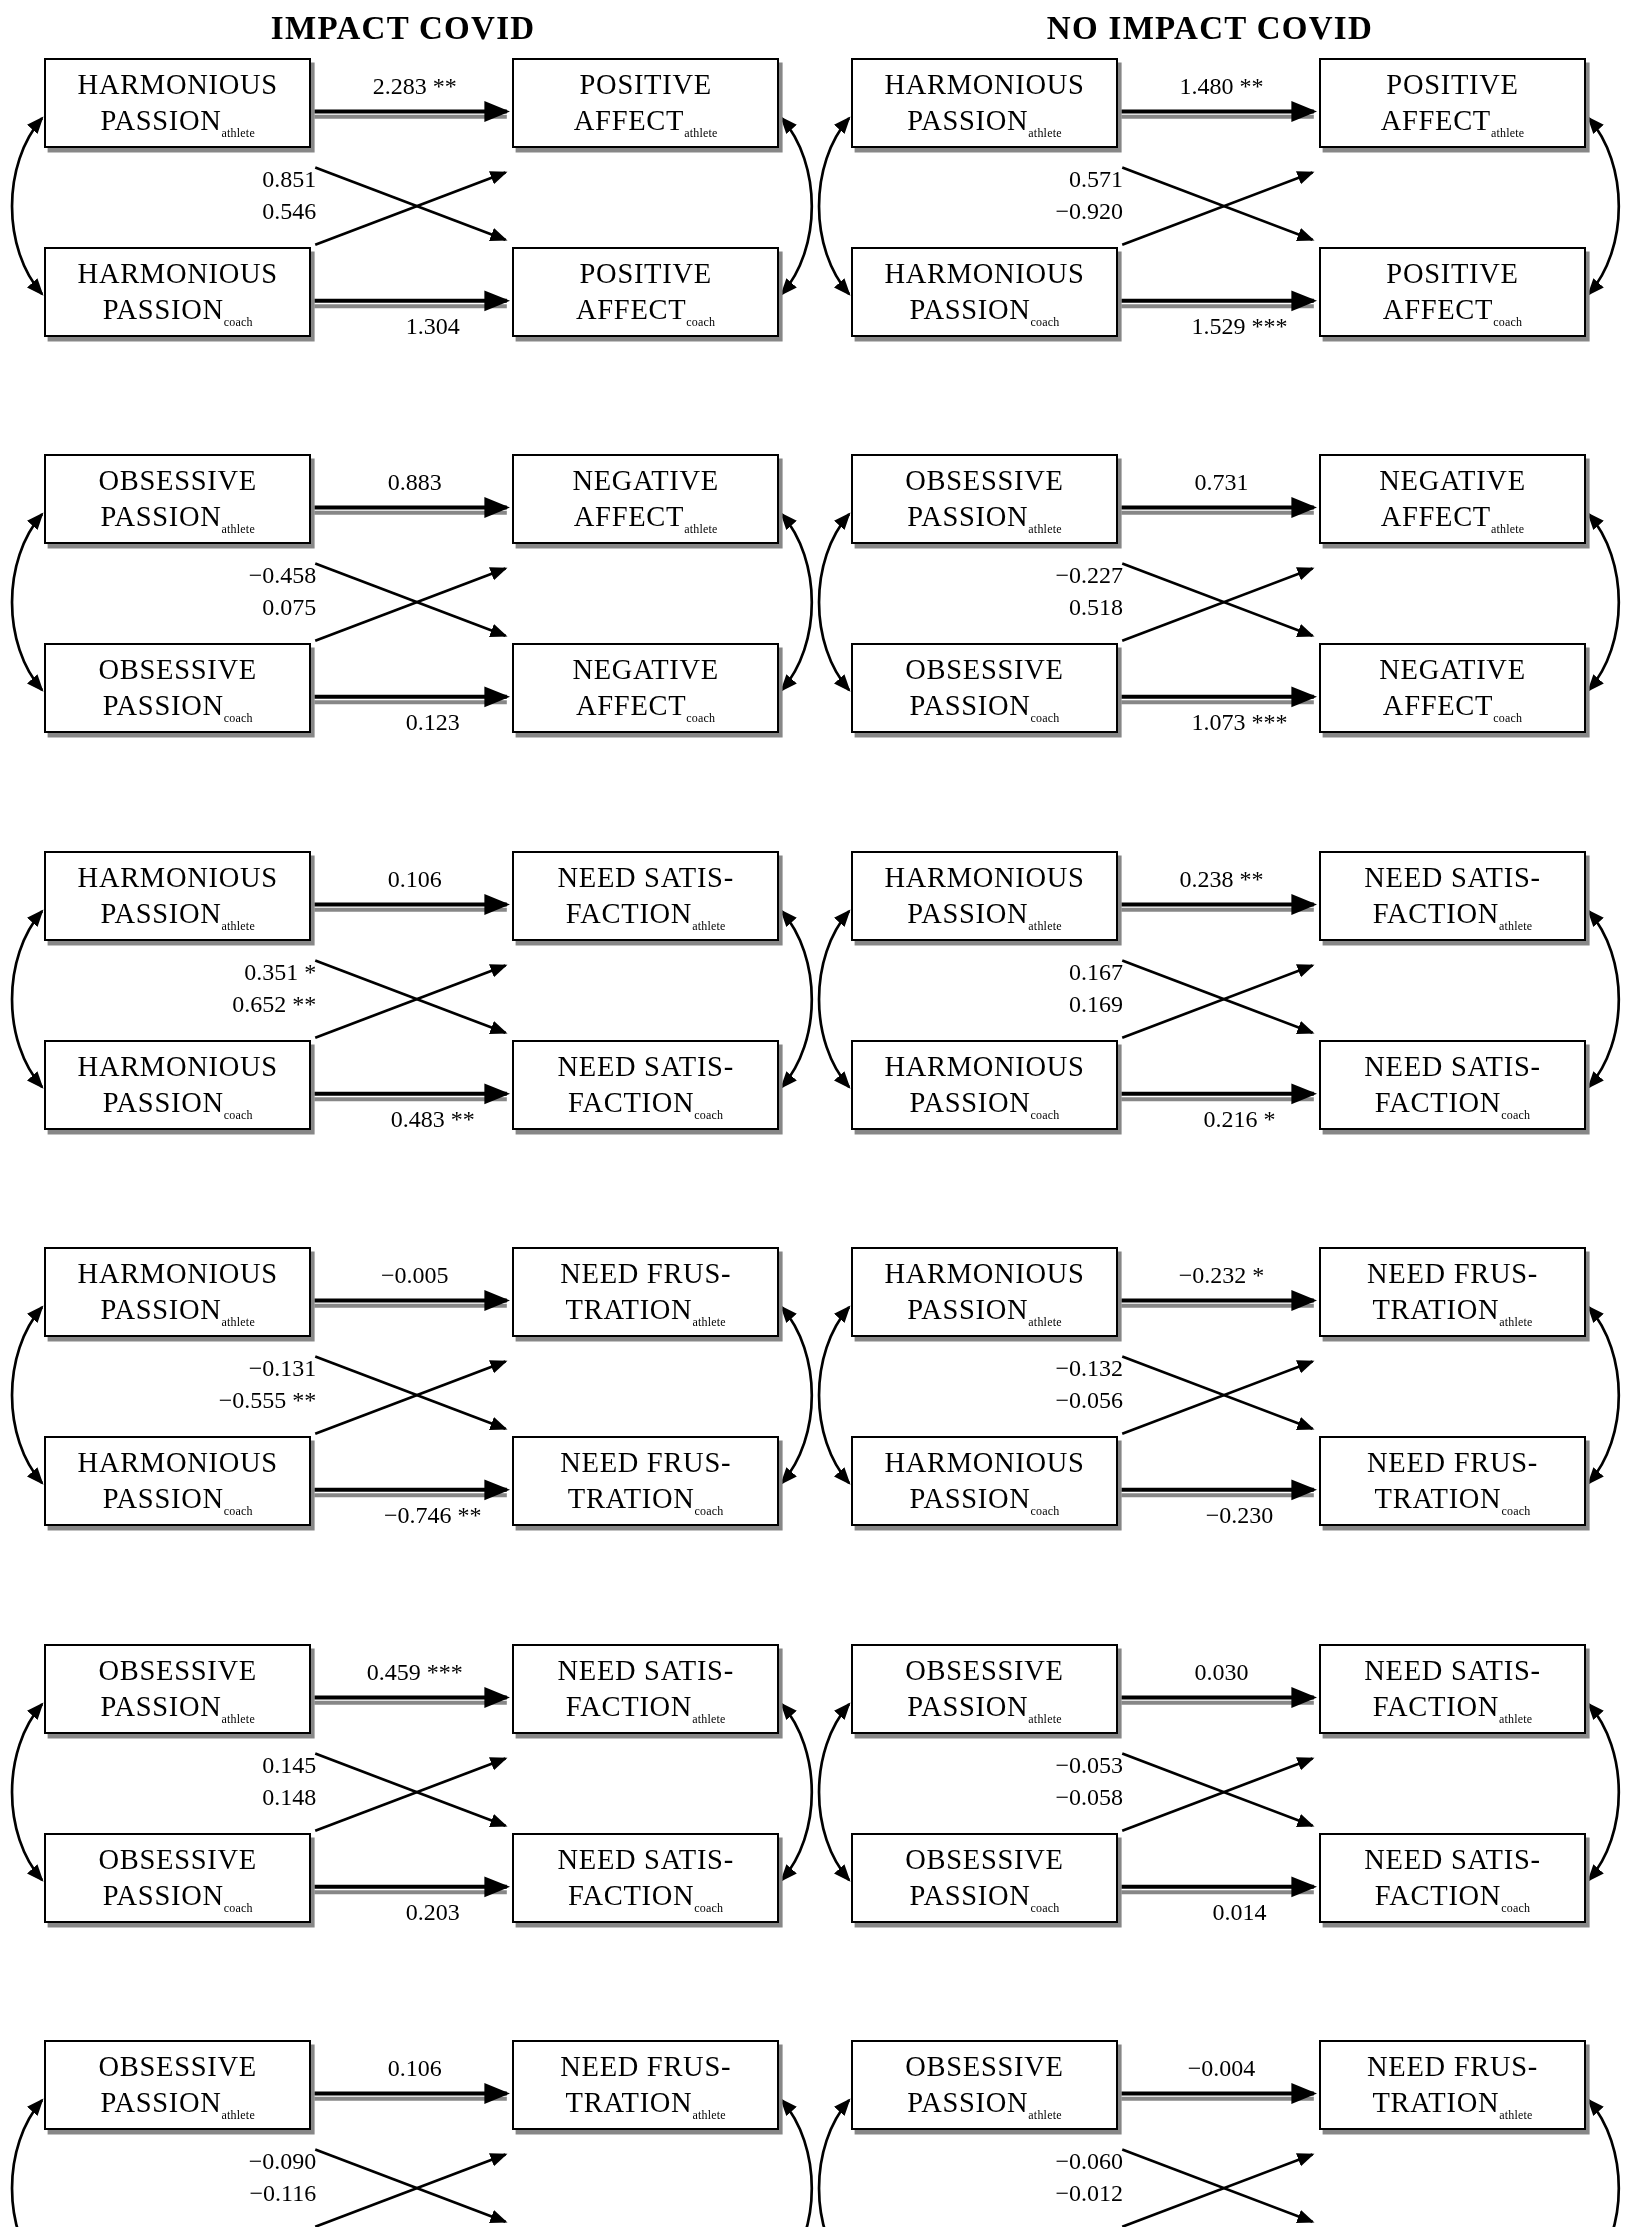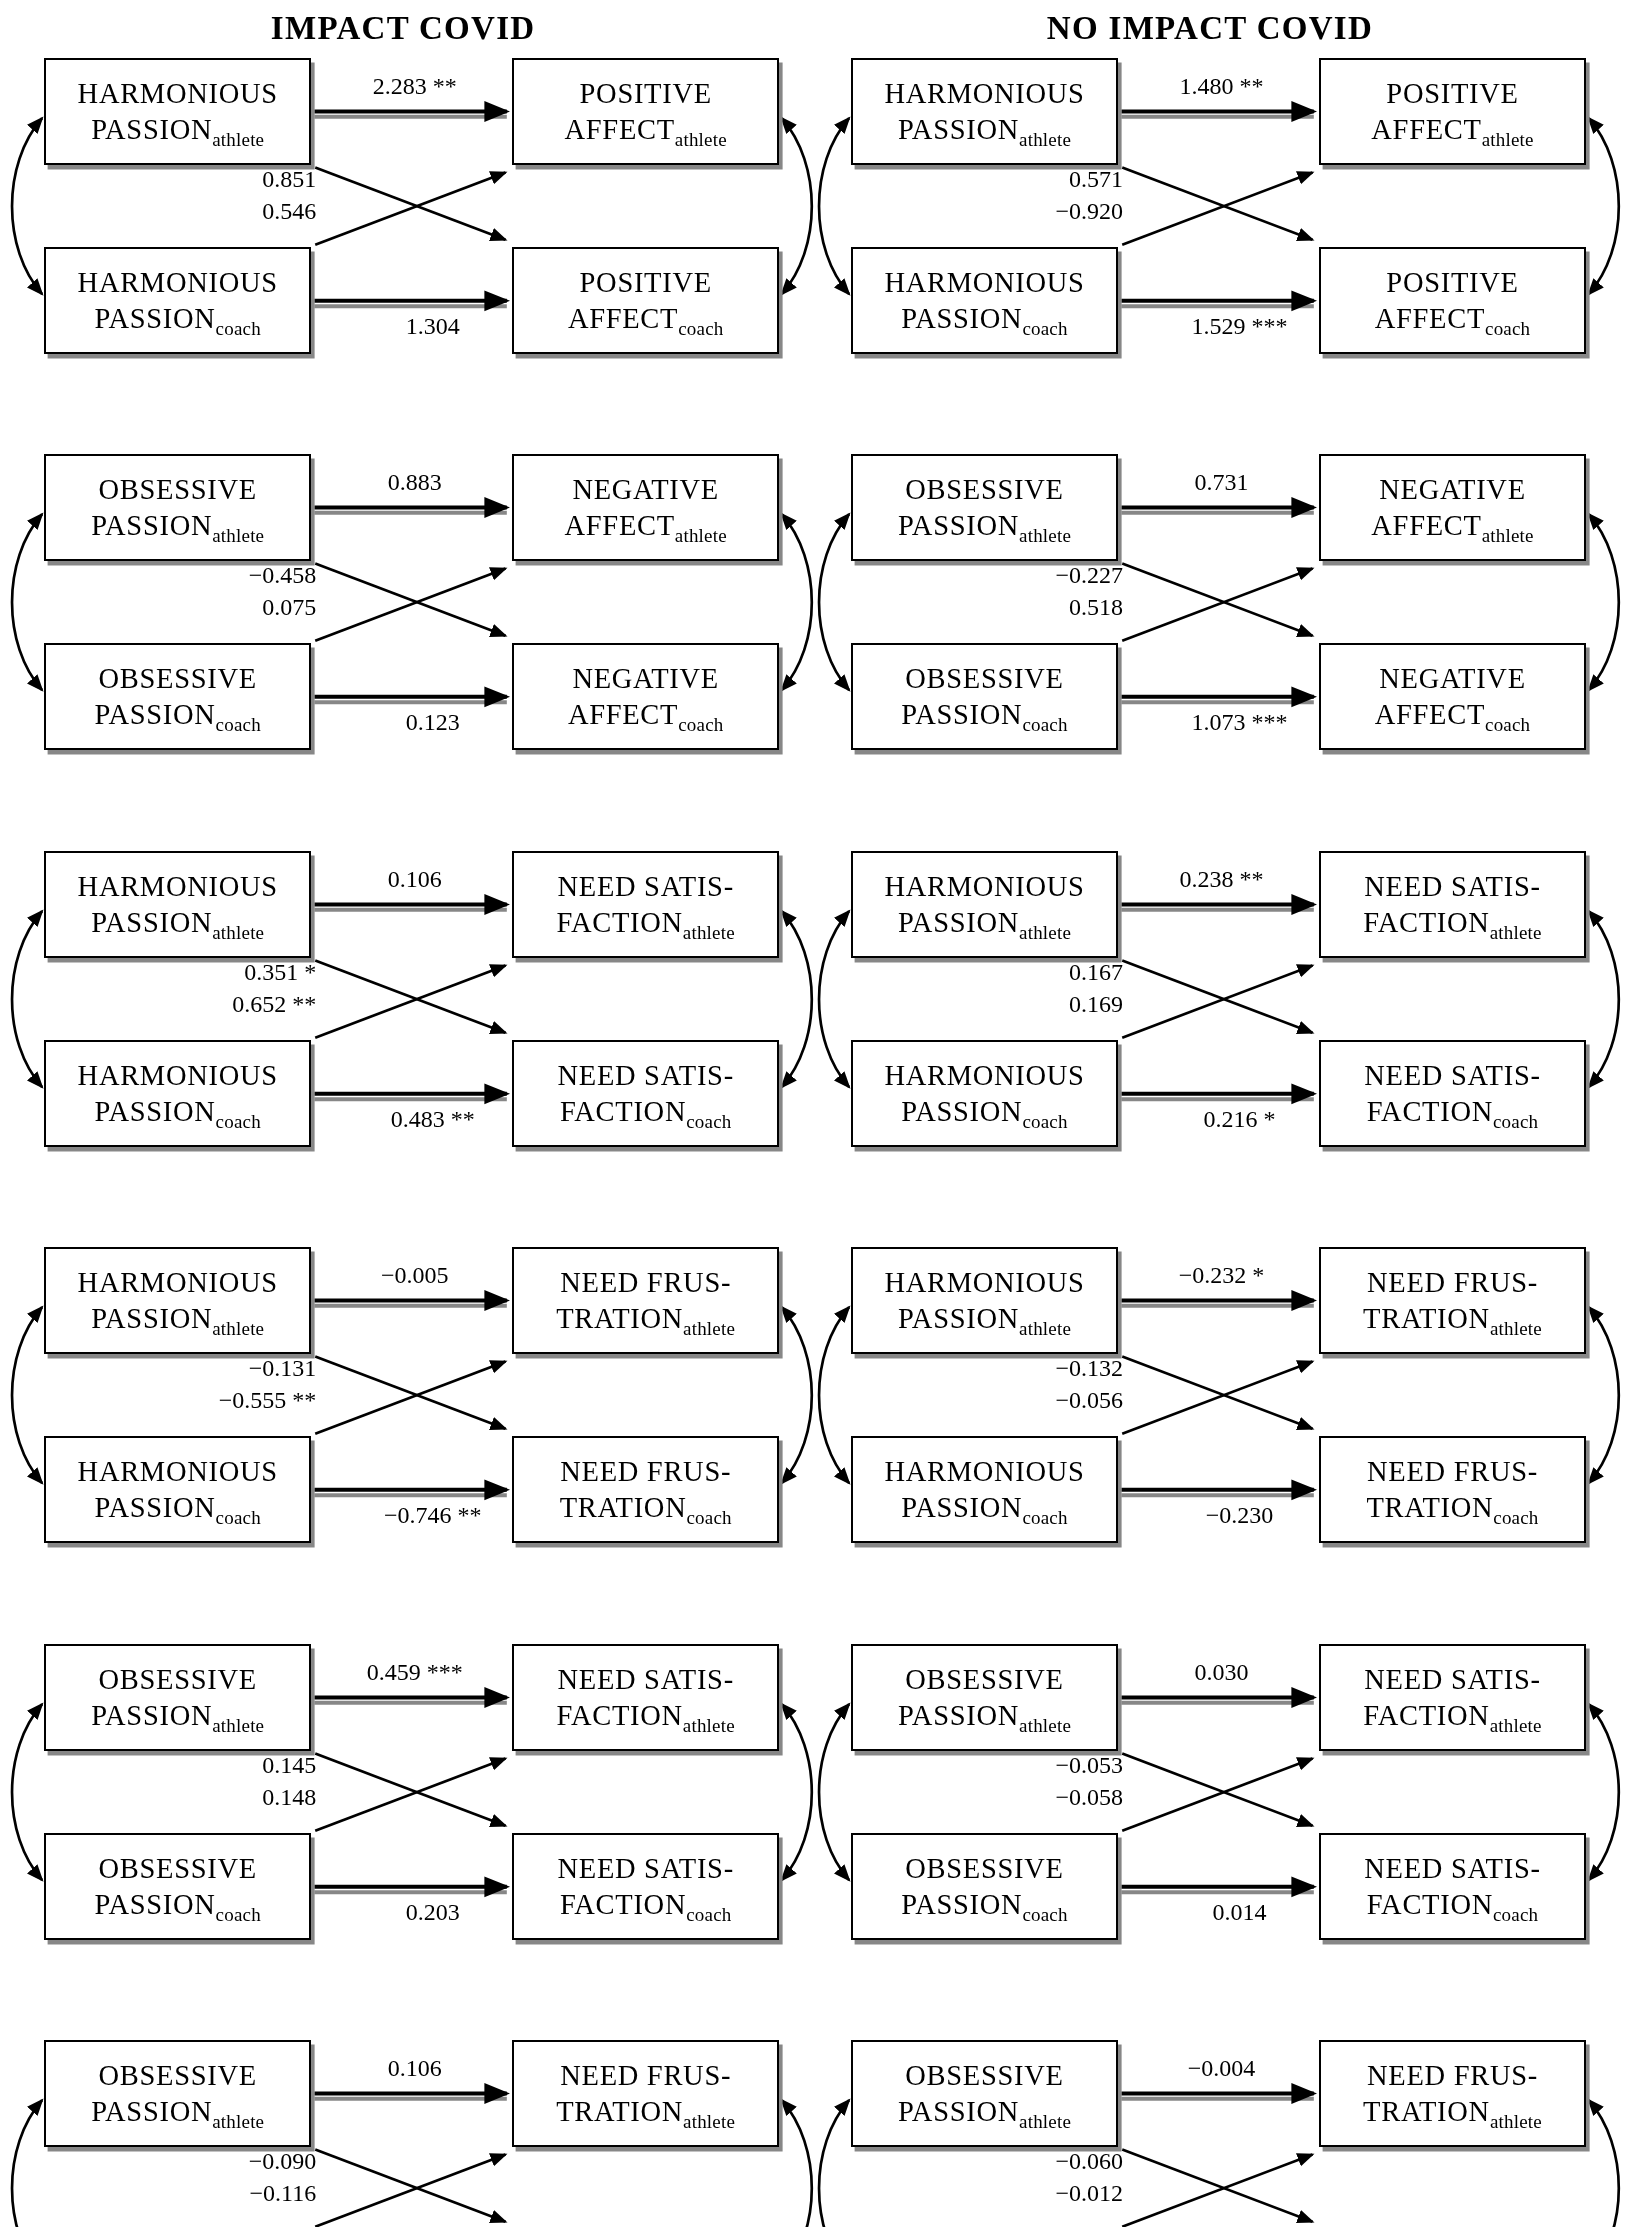--- a/index.html
+++ b/index.html
@@ -14,28 +14,28 @@
     font-weight:bold;font-size:33px;letter-spacing:1.3px;
   }
   .panel{position:absolute;width:802px;height:303px;}
   .wires{position:absolute;left:0;top:0;width:802px;height:303px;overflow:visible;}
   .wires .ar{stroke:#000;stroke-width:9;}
   .wires .sh{stroke:#878787;stroke-width:9;}
   .wires .diag{stroke:#000;stroke-width:6;}
   .wires .curve{stroke:#000;stroke-width:6;fill:none;}
   .wires marker path{fill:#000;}
   .box{
-    position:absolute;width:267px;height:107px;background:#fff;
+    position:absolute;width:267px;height:90px;background:#fff;
     border:2.7px solid #000;box-sizing:border-box;
     box-shadow:3.6px 4.5px 0 #878787;
     display:flex;flex-direction:column;justify-content:center;align-items:center;
     text-align:center;font-size:28.5px;line-height:36px;letter-spacing:0.7px;
   }
   .box .line{white-space:nowrap;}
-  .box sub{font-size:19px;letter-spacing:0.2px;line-height:0;}
+  .box sub{font-size:12px;letter-spacing:0.2px;line-height:0;}
   .box.tl{left:42px;top:0;}   .box.bl{left:42px;top:189px;}
   .box.tr{left:510px;top:0;} .box.br{left:510px;top:189px;}
   .coef{position:absolute;font-size:24px;white-space:nowrap;}
   .coef.ctop{left:310px;top:15px;width:205px;text-align:center;}
   .coef.cbot{left:328px;top:255px;width:205px;text-align:center;}
   .coef.cxu{left:134px;top:108px;width:180px;text-align:right;}
   .coef.cxl{left:134px;top:140px;width:180px;text-align:right;}
 </style>
 </head>
 <body>

